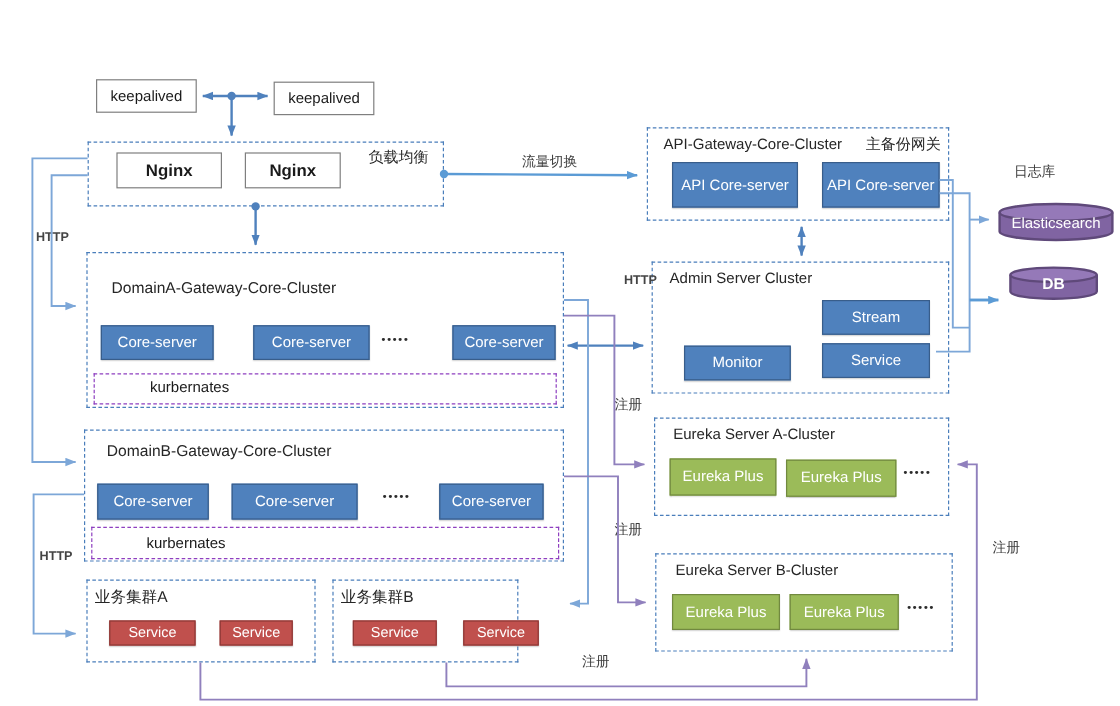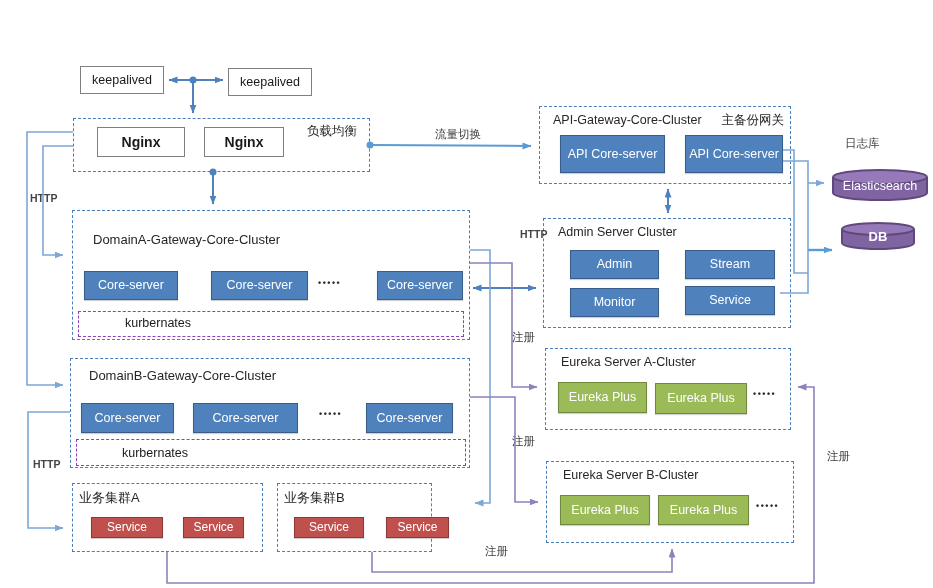--- a/index.html
+++ b/index.html
@@ -57,23 +57,20 @@
     <div class="node blue" style="left:20px;top:28px;width:105px;height:38px;">
         <span>API Core-server</span>
       </div>
     <div class="node blue" style="left:145px;top:28px;width:98px;height:38px;">
         <span>API Core-server</span>
       </div>
   </div>
 
   <div class="cluster" style="left:543px;top:218px;width:248px;height:110px;">
     <div class="ctitle" style="left:14px;top:6px;">Admin Server Cluster</div>
-    <div class="node blue" style="left:26px;top:31px;width:89px;height:29px;">
-        <span>Admin</span>
-      </div>
     <div class="node blue" style="left:141px;top:31px;width:90px;height:29px;">
         <span>Stream</span>
       </div>
     <div class="node blue" style="left:26px;top:69px;width:89px;height:29px;">
         <span>Monitor</span>
       </div>
     <div class="node blue" style="left:141px;top:67px;width:90px;height:29px;">
         <span>Service</span>
       </div>
   </div>

